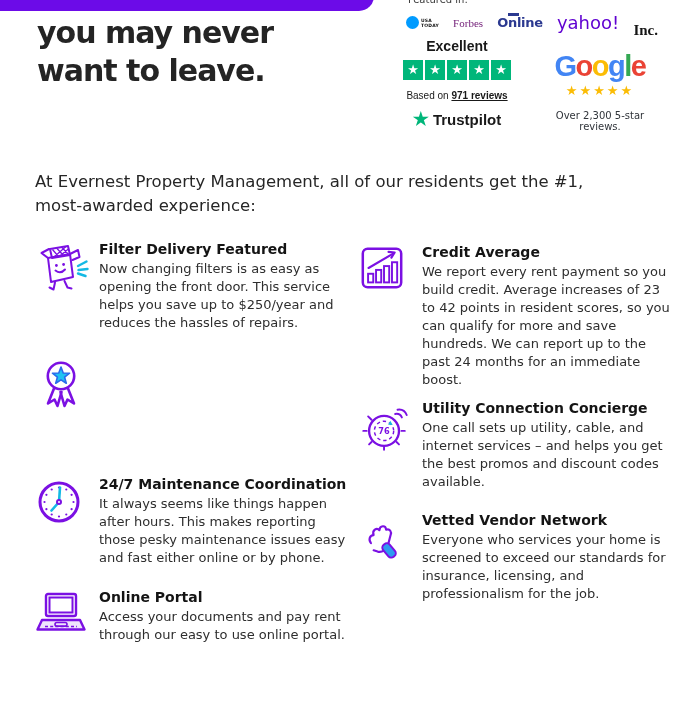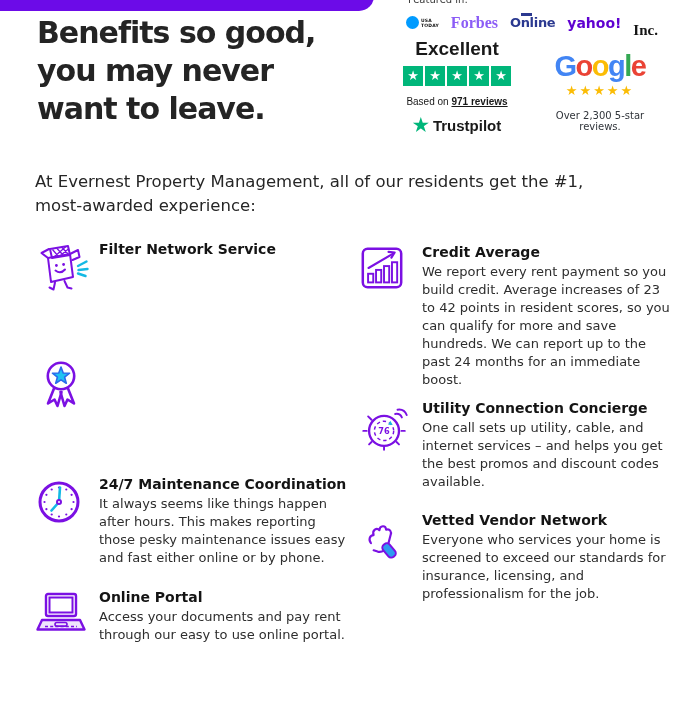--- a/index.html
+++ b/index.html
@@ -16,30 +16,30 @@
   .headline span{display:block;}
 
   
   .featured-label{position:absolute;left:408px;top:-6px;font-size:10px;color:#3a3a3a;}
   .logos{position:absolute;left:406px;top:6px;width:252px;display:flex;
          align-items:center;justify-content:space-between;}
   .usat{display:flex;align-items:center;gap:2px;}
   .usat-dot{width:13px;height:13px;border-radius:50%;background:#009BFF;display:inline-block;}
   .usat-txt{display:flex;flex-direction:column;font-size:4.5px;font-weight:bold;
             color:#111;line-height:5px;letter-spacing:.2px;}
-  .forbes{font-family:"Liberation Serif",serif;font-weight:bold;font-size:16px;color:#8b5cf6;}
+  .forbes{font-family:"Liberation Serif",serif;font-weight:normal;font-size:11px;color:#701a75;}
   .house{position:relative;font-weight:800;font-size:13px;color:#2B3990;letter-spacing:-.3px;}
   .house-mark{position:absolute;left:11px;top:-2px;width:11px;height:3px;background:#2B3990;}
-  .yahoo{font-weight:700;font-size:14px;color:#5F01D1;}
+  .yahoo{font-weight:400;font-size:18px;color:#5F01D1;}
   .inc{font-family:"Liberation Serif",serif;font-weight:bold;font-size:15px;color:#151515;margin-top:16px;}
 
   
   .tp{position:absolute;left:397px;top:38px;width:120px;text-align:center;
       font-family:"Liberation Sans",sans-serif;}
-  .tp-excellent{font-size:19px;font-weight:bold;color:#191919;}
+  .tp-excellent{font-size:14px;font-weight:bold;color:#191919;}
   .tp-stars{display:flex;gap:2px;justify-content:center;margin-top:6px;}
   .tp-star{width:20px;height:20px;background:#00B67A;color:#fff;font-size:13px;
            line-height:20px;text-align:center;display:block;}
   .tp-basedon{margin-top:10px;font-size:10px;color:#191919;}
   .tp-link{font-weight:bold;text-decoration:underline;color:#191919;cursor:pointer;}
   .tp-brand{margin-top:9px;font-size:15px;font-weight:bold;color:#191919;
             display:flex;align-items:center;justify-content:center;gap:4px;}
   .tp-brand-star{color:#00B67A;font-size:18px;line-height:1;}
 
   
@@ -68,21 +68,20 @@
   .i5{top:244px}.i6{top:400px}.i7{top:512px}
 </style>
 </head>
 <body>
 
 <div class="page">
 
   <div class="top-strip"></div>
 
   <h1 class="headline">
-    <span>Benefits so good,</span>
     <span>you may never</span>
     <span>want to leave.</span>
   </h1>
 
   <div class="featured-label">Featured in:</div>
 
   <div class="logos">
     <span class="usat">
       <span class="usat-dot"></span>
       <span class="usat-txt">
@@ -145,21 +144,22 @@
         <circle cx="23.4" cy="24.5" r="1.4" fill="#7B10E3"></circle>
         <circle cx="30.6" cy="23.5" r="1.4" fill="#7B10E3"></circle>
         <g stroke="#14B9E4" stroke-width="2.4" stroke-linecap="round">
           <path d="M45 25 L53.5 20.5"></path>
             <path d="M45.5 29 L54.5 28"></path>
             <path d="M45 32.5 L52.5 35"></path>
         </g>
       </svg>
     </span>
     <div class="txt">
-      <div class="title">Filter Network Service</div>
+      <div class="title">Filter Delivery Featured</div>
+      <div class="body">Now changing filters is as easy as opening the front door. This service helps you save up to $250/year and reduces the hassles of repairs.</div>
     </div>
   </div>
 
   <div class="item l i2">
     <span class="ic">
       <svg width="56" height="56" viewBox="0 0 56 56">
         <circle cx="28" cy="21" r="13.2" stroke="#7B10E3" stroke-width="2.6" fill="none"></circle>
         <polygon points="28,12 30.23,17.93 36.56,18.22 31.61,22.17 33.29,28.28 28,24.8 22.71,28.28 24.39,22.17 19.44,18.22 25.77,17.93" fill="#1FC3F2" stroke="#2A6BEB" stroke-width="1.6" stroke-linejoin="round"></polygon>
         <g stroke="#7B10E3" stroke-width="2.6" fill="none" stroke-linecap="round" stroke-linejoin="round">
           <path d="M21 33.5 L15 48.5 L21.5 44.5 L24.5 51 L28.5 37"></path>

